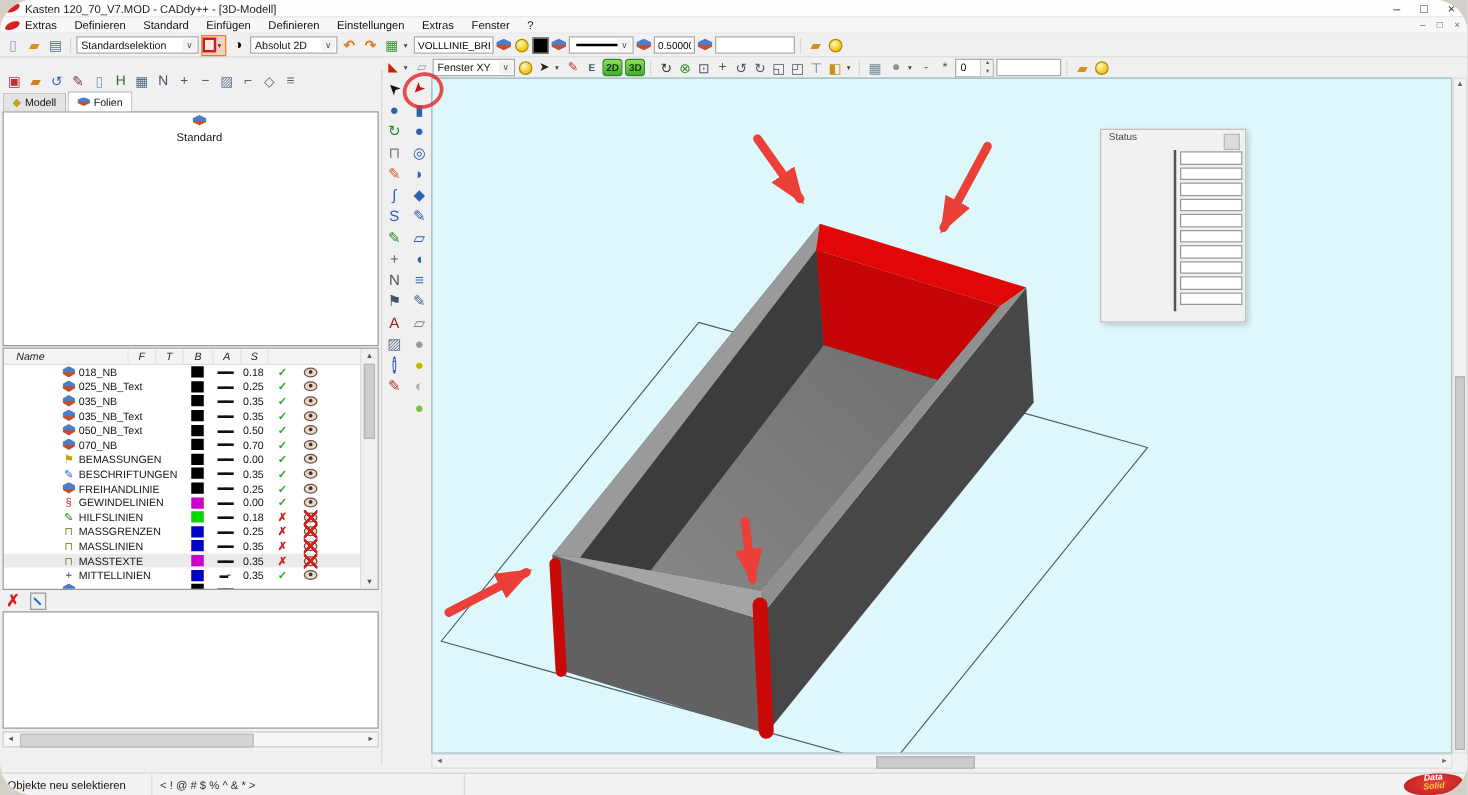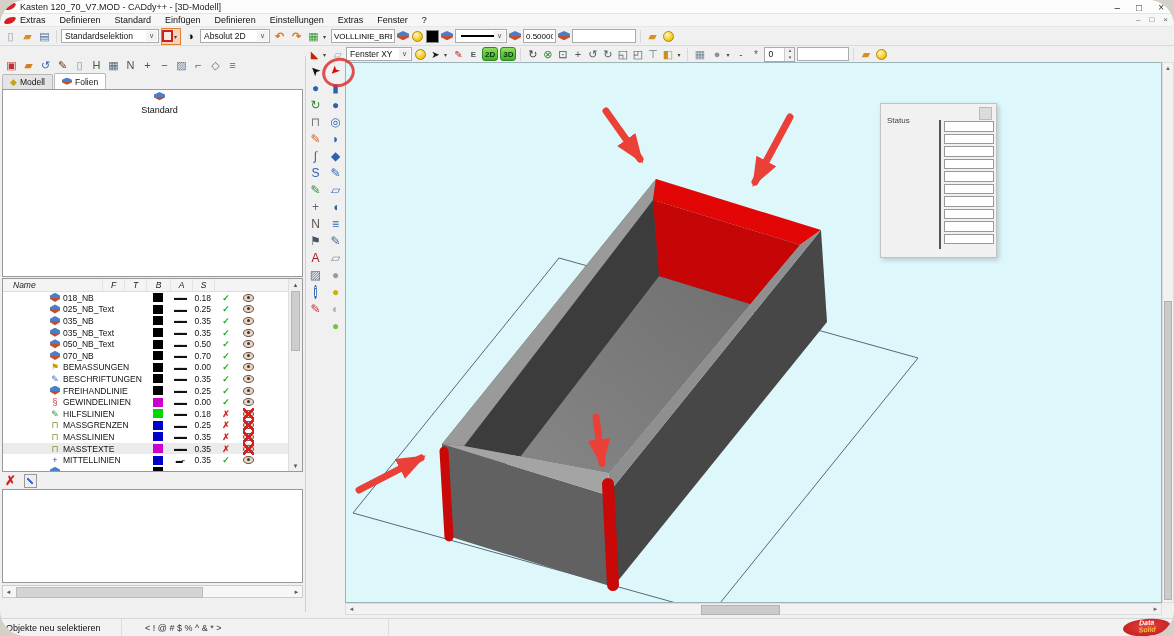--- a/index.html
+++ b/index.html
@@ -115,31 +115,31 @@
   #vscroll .sarr{height:10px;display:flex;align-items:center;justify-content:center;font-size:6px;color:#666;}
   #vscroll .vthumb{position:absolute;left:1px;right:1px;top:238px;bottom:2px;background:#cbcbcb;border:1px solid #b2b2b2;}
   #hscroll{position:absolute;left:345px;top:603px;width:817px;height:12px;background:#f2f2f2;border:1px solid #ddd;box-sizing:border-box;}
   #hscroll .sarr{position:absolute;top:0;bottom:0;width:11px;display:flex;align-items:center;justify-content:center;font-size:6px;color:#666;}
   #hscroll .sarr.right{right:0;}
   #hscroll .hthumb{position:absolute;left:355px;top:1px;height:8px;width:77px;background:#cbcbcb;border:1px solid #b2b2b2;}
   #corner{position:absolute;left:1162px;top:603px;width:12px;height:12px;background:#f0f0f0;}
   
   #statuspanel{position:absolute;left:880px;top:103px;width:117px;height:155px;background:#f1f1f1;
                border:1px solid #c2c2c2;box-shadow:2px 2px 5px rgba(0,0,0,.18);box-sizing:border-box;}
-  #statuspanel .sp-title{position:absolute;left:6px;top:12px;font-size:8px;color:#444;}
+  #statuspanel .sp-title{position:absolute;left:6px;top:1px;font-size:8px;color:#444;}
   #statuspanel .sp-close{position:absolute;right:4px;top:3px;width:11px;height:11px;background:#dcdcdc;border:1px solid #bbb;}
   #statuspanel .sp-div{position:absolute;left:58px;top:16px;bottom:8px;width:2px;background:#555;}
   #sp-fields{position:absolute;left:63px;top:17px;display:flex;flex-direction:column;gap:2px;}
   .sfield{width:50px;height:10.5px;background:#fff;border:1px solid #999;font-size:8px;box-sizing:border-box;}
   
   #redcircle{position:absolute;left:322px;top:58px;width:27px;height:23px;border:3px solid rgba(224,48,48,.85);
              border-radius:50%;transform:rotate(-18deg);pointer-events:none;z-index:50;}
   
   #statusbar{position:absolute;left:0;top:618px;width:1174px;height:18px;background:#f2f2f2;
-             border-top:1px solid #d6d6d6;display:flex;align-items:center;font-size:9px;gap:17px;}
+             border-top:1px solid #d6d6d6;display:flex;align-items:center;font-size:9px;}
   #statusbar .cell{height:100%;display:flex;align-items:center;padding:0 6px;border-right:1px solid #dcdcdc;box-sizing:border-box;}
   #statusbar .cell.mode{width:122px;}
   #statusbar .cell.hint{width:250px;color:#333;}
   #dslogo{position:absolute;right:3px;bottom:1px;width:48px;height:17px;background:radial-gradient(ellipse at 50% 45%,#e84040,#b81818);
           border-radius:50%/55%;transform:rotate(-4deg);color:#fff;text-align:center;line-height:8px;
           font-size:7px;font-weight:bold;font-style:italic;}
   #dslogo .l2{color:#f5c842;display:block;margin-top:-1px;}
 </style>
 </head>
 <body>

